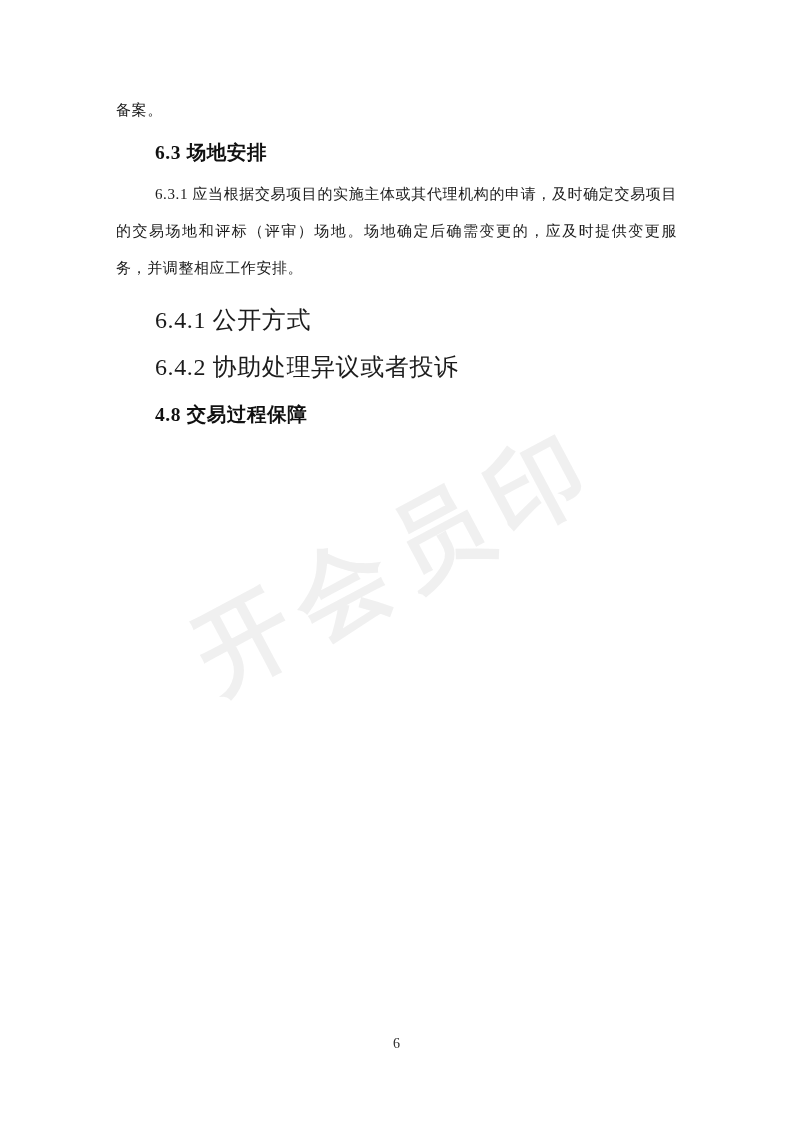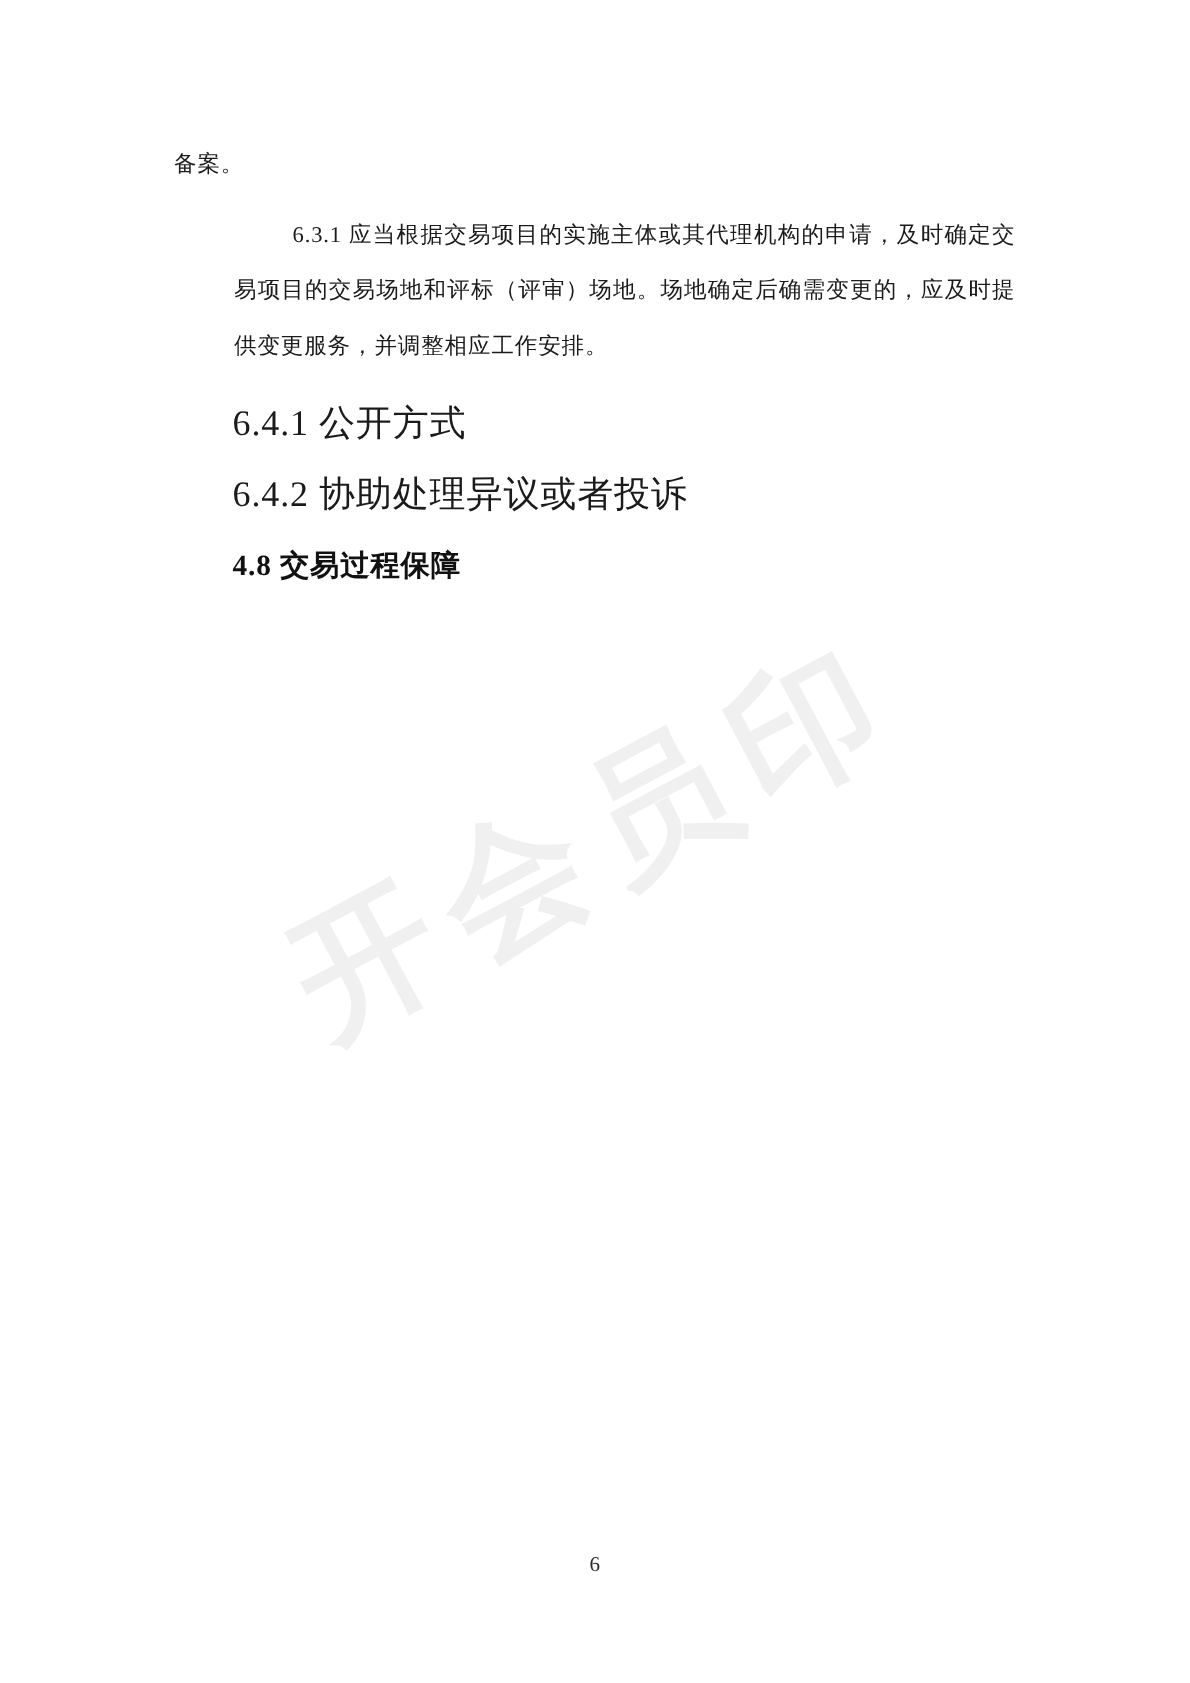--- a/index.html
+++ b/index.html
@@ -32,21 +32,20 @@
     font-size: 15px;
     line-height: 37px;
     letter-spacing: 0.6px;
     text-align: justify;
     text-justify: inter-ideograph;
     margin: 0 0 0 0;
     color: #1b1b1b;
   }
   .indent {
     text-indent: 39px;
-    margin-left: 40px;
   }
   .heading {
     font-size: 19.5px;
     line-height: 37px;
     letter-spacing: 0.6px;
     font-weight: bold;
     text-indent: 39px;
     margin: 0;
     color: #111111;
   }
@@ -91,20 +90,21 @@
 
 <div class="page">
 
   <div class="watermark">开会员印</div>
 
   <div class="content">
 
     <p class="para">备案。</p>
     <div class="gap-s"></div>
 
+    <p class="heading">6.3  场地安排</p>
     <div class="gap-s"></div>
 
     <p class="para indent">6.3.1  应当根据交易项目的实施主体或其代理机构的申请，及时确定交易项目的交易场地和评标（评审）场地。场地确定后确需变更的，应及时提供变更服务，并调整相应工作安排。</p>
     <div class="gap-s"></div>
 
     <div class="gap-s"></div>
 
     <div class="gap-s"></div>
 
     <p class="subheading">6.4.1  公开方式</p>

